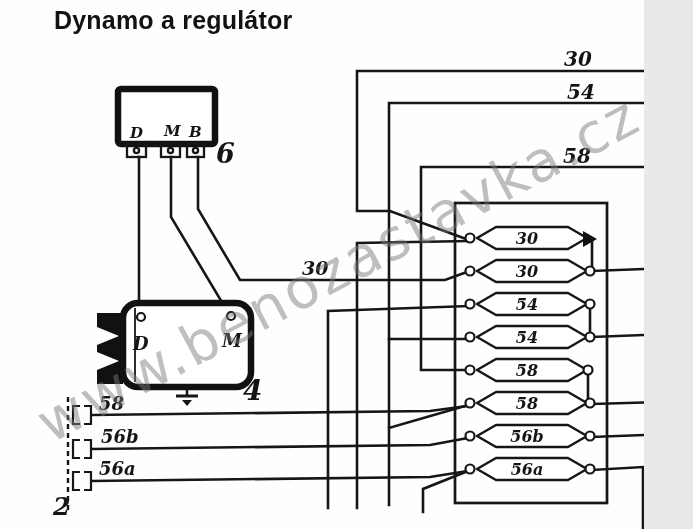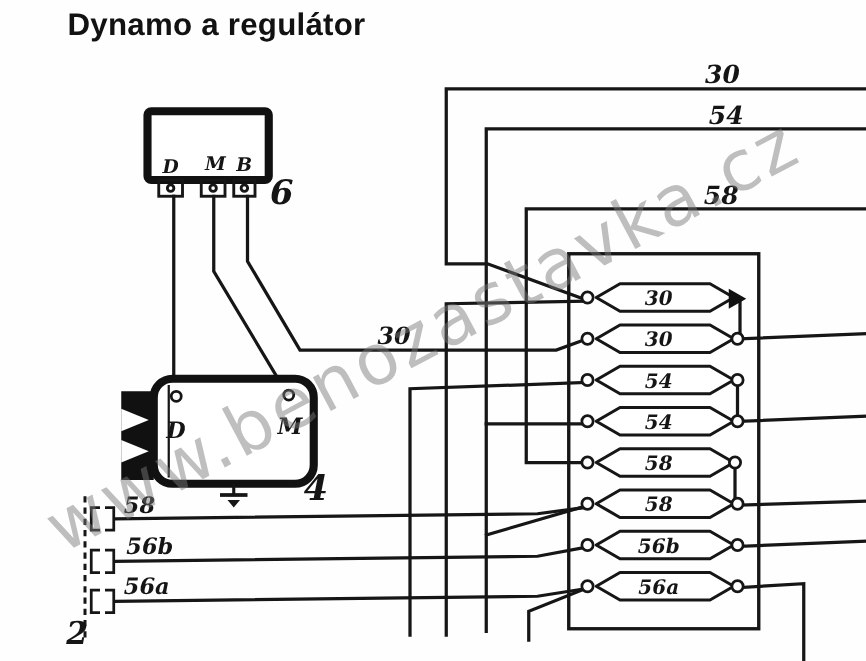--- a/index.html
+++ b/index.html
@@ -1,16 +1,16 @@
 <!DOCTYPE html>
 <html><head>
 <meta charset="utf-8">
 <style>
   html,body{margin:0;padding:0;background:#e9e9e9;}
-  #stage{position:relative;width:693px;height:529px;background:#fefefe;overflow:hidden;
+  #stage{position:relative;width:644px;height:529px;background:#fefefe;overflow:hidden;
          font-family:"Liberation Sans",sans-serif;}
   #title{position:absolute;left:54px;top:6px;font-size:25px;font-weight:700;color:#121212;
          letter-spacing:.2px;font-family:"Liberation Sans",sans-serif;}
   #watermark{position:absolute;left:26px;top:398px;font-size:56px;letter-spacing:3px;
          color:rgba(122,122,122,.48);font-family:"DejaVu Sans",sans-serif;white-space:nowrap;
          transform:rotate(-28deg);transform-origin:0 0;pointer-events:none;z-index:5;}
   svg{position:absolute;left:0;top:0;}
   .wire{stroke:#161616;stroke-width:2.6;fill:none;stroke-linecap:square;}
   .thin{stroke:#161616;stroke-width:2.3;fill:none;}
   .box{stroke:#111;fill:#fff;}

